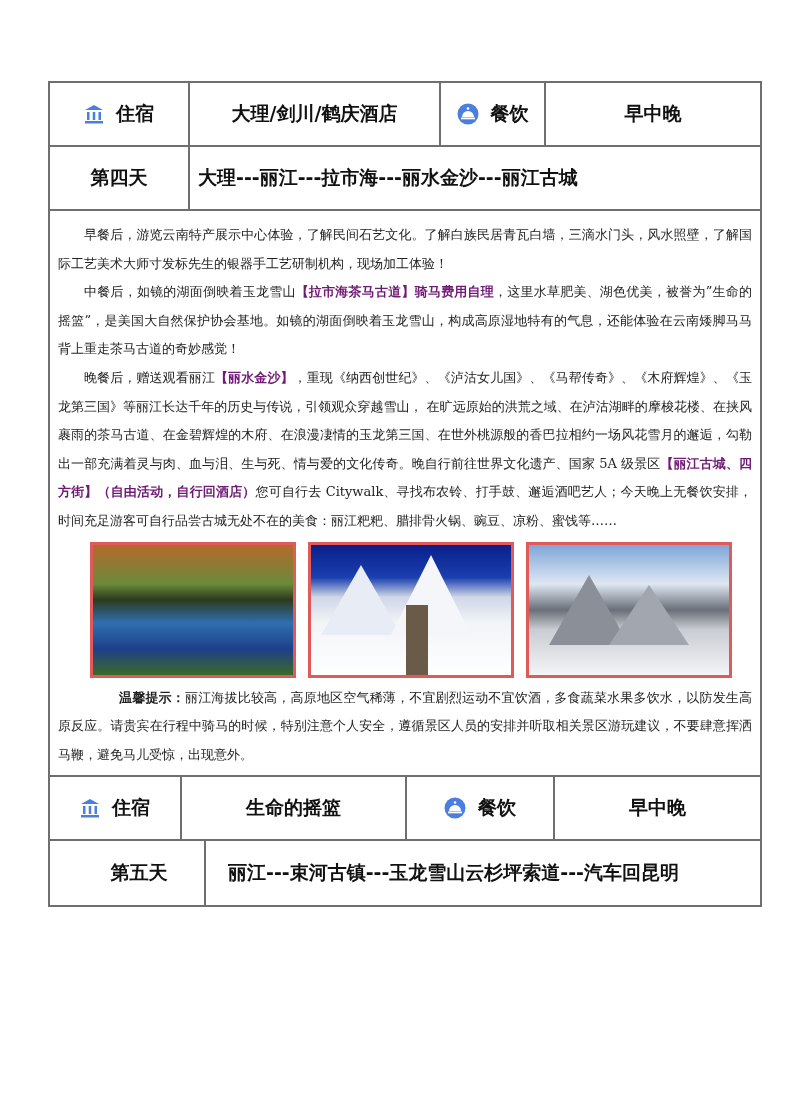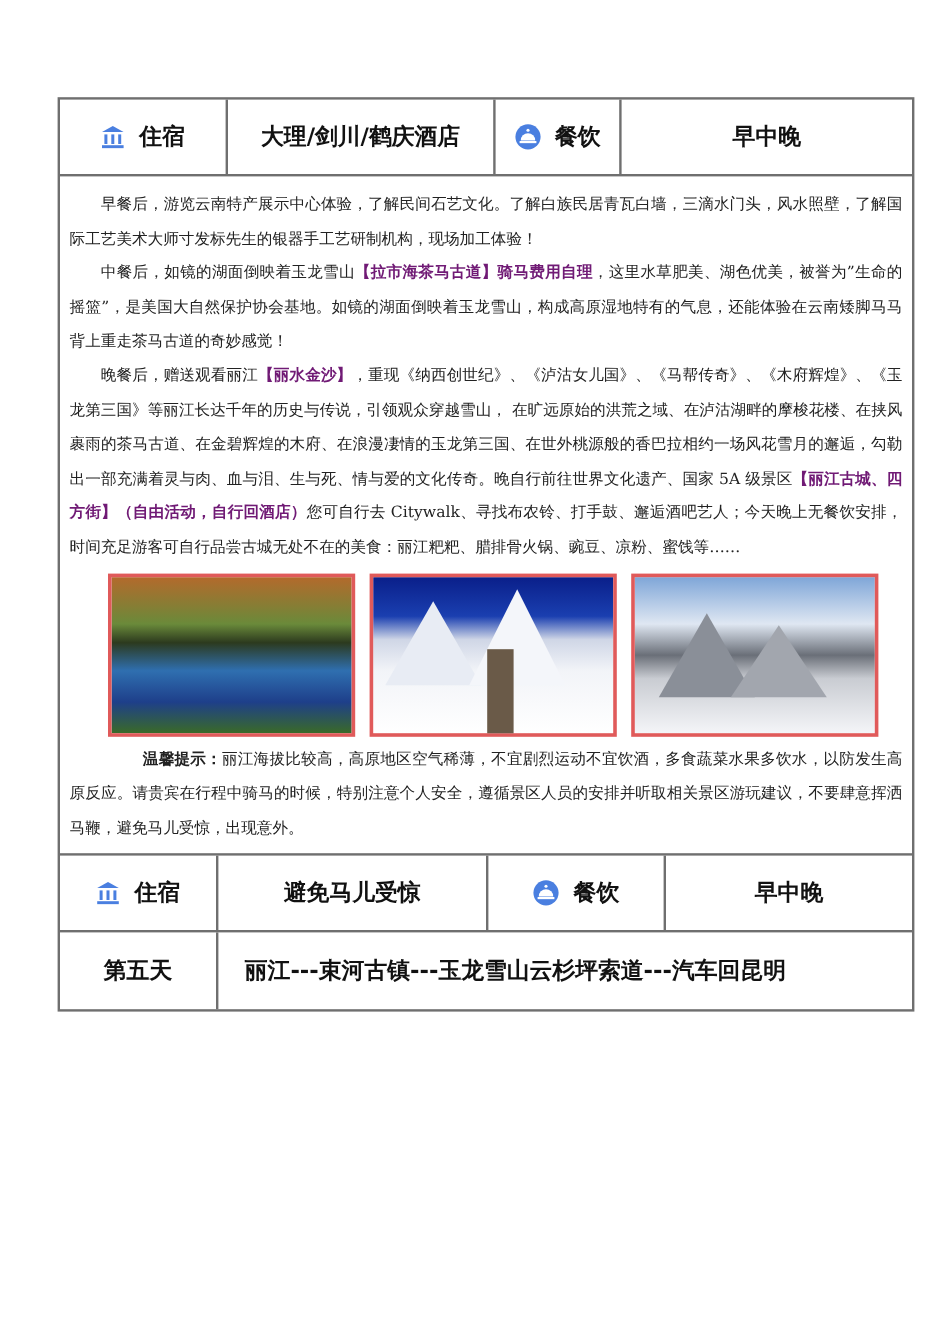--- a/index.html
+++ b/index.html
@@ -1,19 +1,19 @@
 <!DOCTYPE html>
 <html><head>
 <meta charset="utf-8">
 <style>
   html,body{margin:0;padding:0;background:#fff;}
   body{width:790px;height:1118px;position:relative;font-family:"DejaVu Sans","Liberation Sans",sans-serif;color:#111;overflow:hidden;}
   .tbl{position:absolute;left:48px;width:714px;border:2px solid #6f6f6f;box-sizing:border-box;}
   .row{display:flex;border-bottom:2px solid #6f6f6f;box-sizing:border-box;}
-  .row:last-child{border-bottom:none;}
+  .row:last-child{border-bottom:none;margin-left:24px;}
   .cell{box-sizing:border-box;border-right:2px solid #6f6f6f;display:flex;align-items:center;justify-content:center;font-weight:bold;font-size:19px;}
   .cell:last-child{border-right:none;text-align:center;}
   .cell.left{justify-content:flex-start;padding-left:8px;}
   .ico{display:inline-block;margin-right:12px;vertical-align:middle;}
   .body-cell{padding:10px 8px 6px 8px;font-family:"DejaVu Serif","Liberation Serif",serif;font-size:13px;line-height:28.6px;text-align:justify;color:#222;}
   .body-cell p{margin:0;text-indent:2em;}
   .hl{color:#701a75;font-weight:bold;}
   .tip{font-weight:bold;margin-left:35px;}
   .photos{display:flex;justify-content:space-between;padding:6px 20px 6px 32px;}
   .photo{width:206px;height:136px;border:3px solid #e05a5a;box-sizing:border-box;position:relative;overflow:hidden;}
@@ -30,31 +30,35 @@
     <div class="cell" style="width:140px;">
       <svg class="ico" width="20" height="20" viewBox="0 0 20 20">
         <polygon points="10,1 19,6 1,6" fill="#4a7fe0"></polygon>
         <rect x="3" y="8" width="2.5" height="8" fill="#4a7fe0"></rect>
         <rect x="8.75" y="8" width="2.5" height="8" fill="#4a7fe0"></rect>
         <rect x="14.5" y="8" width="2.5" height="8" fill="#4a7fe0"></rect>
         <rect x="1" y="17" width="18" height="2.5" fill="#4a7fe0"></rect>
       </svg>
       <span>住宿</span>
     </div>
-    <div class="cell" style="width:223px;">大理/剑川/鹤庆酒店</div>
+    <div class="cell" style="width:251px;">大理/剑川/鹤庆酒店</div>
     <div class="cell" style="width:105px;">
       <svg class="ico" width="22" height="22" viewBox="0 0 22 22">
         <circle cx="11" cy="11" r="10.5" fill="#4a7fe0"></circle>
         <circle cx="11" cy="5.5" r="1.3" fill="#fff"></circle>
         <path d="M5 14 A6 6 0 0 1 17 14 Z" fill="#fff"></path>
         <rect x="4" y="14.5" width="14" height="1.8" fill="#fff"></rect>
       </svg>
       <span>餐饮</span>
     </div>
     <div class="cell" style="flex:1;">早中晚</div>
+  </div>
+  <div class="row" style="height:64px;">
+    <div class="cell" style="width:140px;">第四天</div>
+    <div class="cell left" style="flex:1;">大理---丽江---拉市海---丽水金沙---丽江古城</div>
   </div>
   <div class="row">
     <div class="body-cell" style="flex:1;">
       <p>早餐后，游览云南特产展示中心体验，了解民间石艺文化。了解白族民居青瓦白墙，三滴水门头，风水照壁，了解国际工艺美术大师寸发标先生的银器手工艺研制机构，现场加工体验！</p>
       <p><span>中餐后，如镜的湖面倒映着玉龙雪山</span><span class="hl">【拉市海茶马古道】骑马费用自理</span><span>，这里水草肥美、湖色优美，被誉为”生命的摇篮”，是美国大自然保护协会基地。如镜的湖面倒映着玉龙雪山，构成高原湿地特有的气息，还能体验在云南矮脚马马背上重走茶马古道的奇妙感觉！</span></p>
       <p><span>晚餐后，赠送观看丽江</span><span class="hl">【丽水金沙】</span><span>，重现《纳西创世纪》、《泸沽女儿国》、《马帮传奇》、《木府辉煌》、《玉龙第三国》等丽江长达千年的历史与传说，引领观众穿越雪山， 在旷远原始的洪荒之域、在泸沽湖畔的摩梭花楼、在挟风裹雨的茶马古道、在金碧辉煌的木府、在浪漫凄情的玉龙第三国、在世外桃源般的香巴拉相约一场风花雪月的邂逅，勾勒出一部充满着灵与肉、血与泪、生与死、情与爱的文化传奇。晚自行前往世界文化遗产、国家 5A 级景区</span><span class="hl">【丽江古城、四方街】（自由活动，自行回酒店）</span><span>您可自行去 Citywalk、寻找布农铃、打手鼓、邂逅酒吧艺人；今天晚上无餐饮安排，时间充足游客可自行品尝古城无处不在的美食：丽江粑粑、腊排骨火锅、豌豆、凉粉、蜜饯等……</span></p>
       <div class="photos">
         <div class="photo p1"></div>
         <div class="photo p2">
           <div class="mtn" style="left:10px;top:20px;border-bottom:70px solid #e8ecf4;"></div>
@@ -73,21 +77,21 @@
     <div class="cell" style="width:132px;">
       <svg class="ico" width="20" height="20" viewBox="0 0 20 20">
         <polygon points="10,1 19,6 1,6" fill="#4a7fe0"></polygon>
         <rect x="3" y="8" width="2.5" height="8" fill="#4a7fe0"></rect>
         <rect x="8.75" y="8" width="2.5" height="8" fill="#4a7fe0"></rect>
         <rect x="14.5" y="8" width="2.5" height="8" fill="#4a7fe0"></rect>
         <rect x="1" y="17" width="18" height="2.5" fill="#4a7fe0"></rect>
       </svg>
       <span>住宿</span>
     </div>
-    <div class="cell" style="width:225px;">避免马儿受惊</div>
+    <div class="cell" style="width:225px;">生命的摇篮</div>
     <div class="cell" style="width:148px;">
       <svg class="ico" width="22" height="22" viewBox="0 0 22 22">
         <circle cx="11" cy="11" r="10.5" fill="#4a7fe0"></circle>
         <circle cx="11" cy="5.5" r="1.3" fill="#fff"></circle>
         <path d="M5 14 A6 6 0 0 1 17 14 Z" fill="#fff"></path>
         <rect x="4" y="14.5" width="14" height="1.8" fill="#fff"></rect>
       </svg>
       <span>餐饮</span>
     </div>
     <div class="cell" style="flex:1;">早中晚</div>

